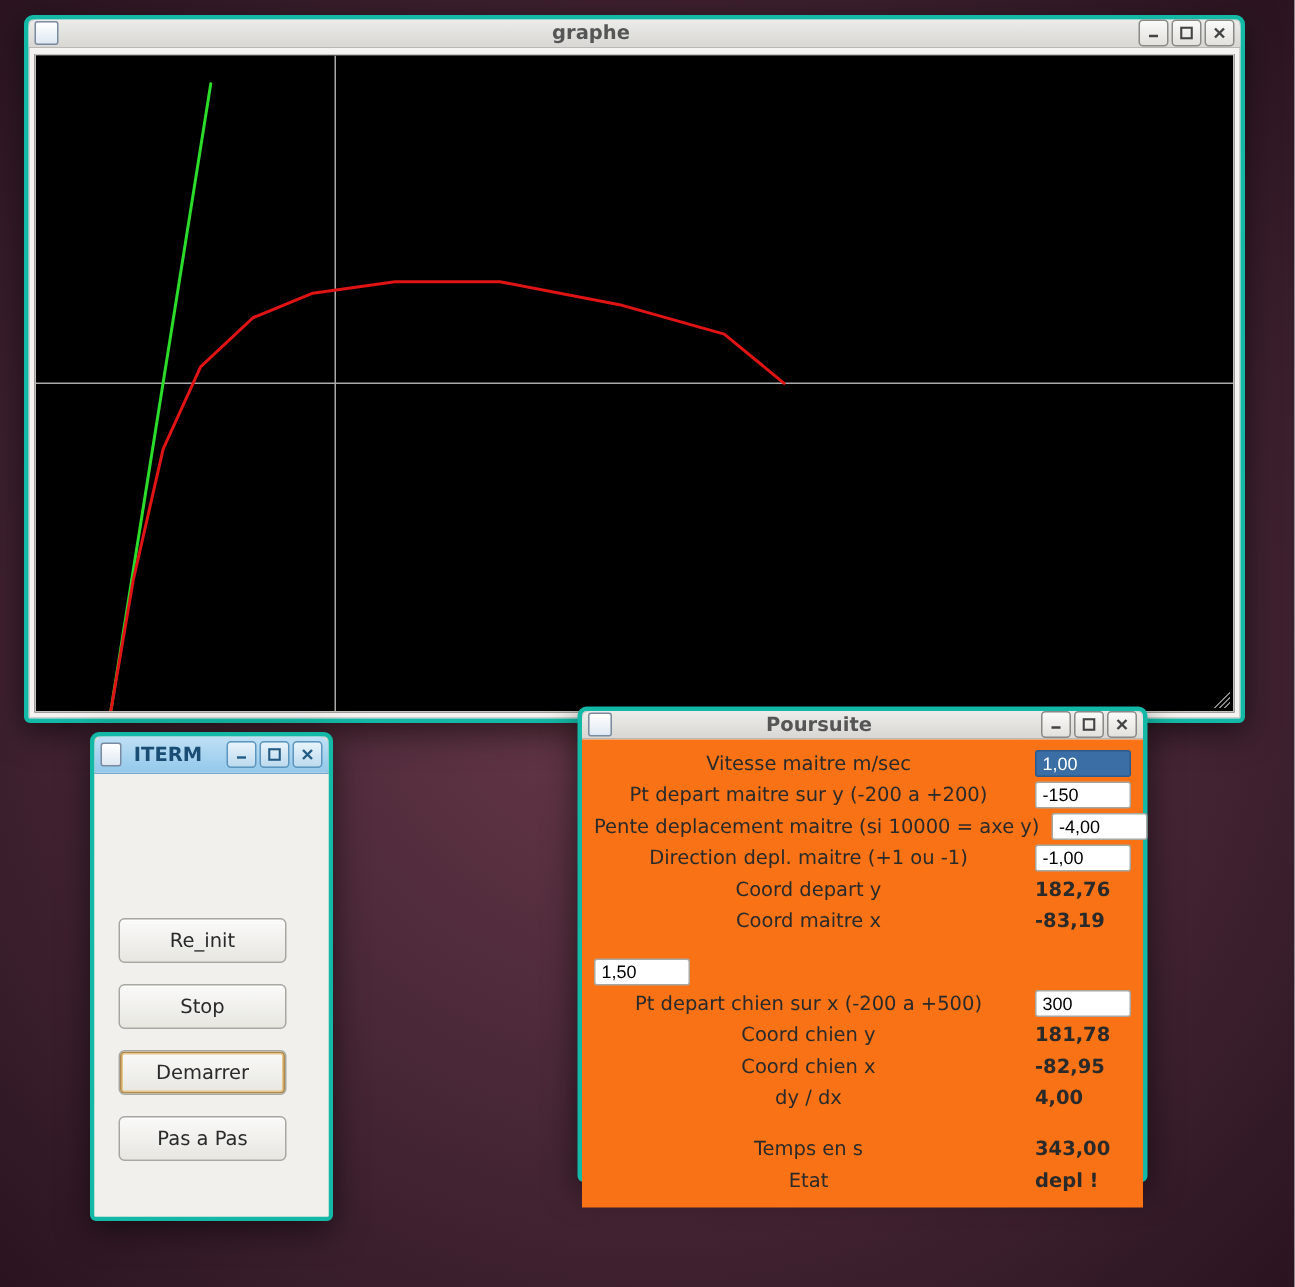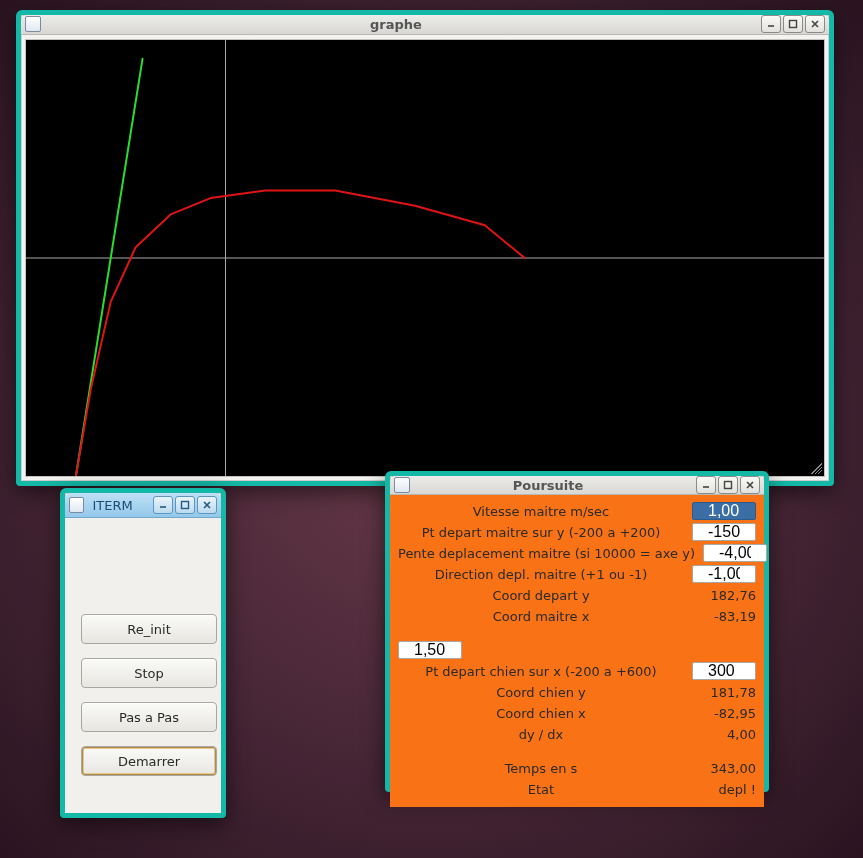--- a/index.html
+++ b/index.html
@@ -11,21 +11,21 @@
     font-size: 13px;
     color: #2a2a2a;
     overflow: hidden;
     position: relative;
   }
 
   
   .window {
     position: absolute;
     background: #f4f3f1;
-    border: 5px solid #14b8a6;
+    border: 3px solid #14b8a6;
     border-radius: 6px 6px 4px 4px;
     box-shadow: 0 6px 22px rgba(0,0,0,.55), 0 0 0 1px rgba(0,0,0,.15) inset;
     display: flex;
     flex-direction: column;
   }
   .titlebar {
     height: 24px;
     background: linear-gradient(#ececea, #d8d7d3);
     border-bottom: 1px solid #b9b8b4;
     border-radius: 6px 6px 0 0;
@@ -76,34 +76,34 @@
                                transparent 72%, #888 72%, #888 77%, transparent 77%,
                                transparent 84%, #888 84%, #888 89%, transparent 89%);
   }
 
   
   #win-iterm { left: 60px; top: 488px; width: 156px; height: 320px; }
   #win-iterm .titlebar {
     background: linear-gradient(#bfe0f5, #93c8ea);
     border-bottom-color:#6fa9cf;
   }
-  #win-iterm .titlebar .title { color:#1a4d73; font-weight:400; }
+  #win-iterm .titlebar .title { color:#1a4d73; font-weight:700; }
   #win-iterm .tbtn {
     border-color:#5c95bd;
     background: linear-gradient(#e9f4fb,#bcdaee);
     color:#235b84;
   }
   #win-iterm .client {
     flex:1; padding: 96px 16px 16px 16px;
     display:flex; flex-direction:column; gap:14px;
     background:#f1f0ec;
   }
   .gtk-btn {
     height: 28px;
-    padding: 0 24px;
+    padding: 0 12px;
     border: 1px solid #a8a7a1;
     border-radius: 4px;
     background: linear-gradient(#fafaf8, #e7e6e1);
     box-shadow: 0 1px 0 #fff inset;
     font-size: 13px;
     color:#2a2a2a;
     text-align:right;
     cursor:pointer;
     display:flex;align-items:center;justify-content:center;
     min-width: 86px; align-self: flex-start;
@@ -113,25 +113,25 @@
   }
 
   
   #win-poursuite { left: 385px; top: 471px; width: 374px; height: 311px; }
   #win-poursuite .client {
     flex:1; background:#f97316; padding: 6px 8px 8px 8px;
     display:flex; flex-direction:column; gap:1px;
   }
   .row { display:flex; align-items:center; height:20px; gap:8px; }
   .row .label { flex:1; text-align:center; font-size:13px; color:#2a2a2a; white-space:nowrap; }
-  .row .val   { width:64px; text-align:right; font-size:13px; color:#2a2a2a; }
+  .row .val   { width:64px; text-align:left; font-size:13px; color:#2a2a2a;font-weight:bold; }
   .row input.field {
     width:64px; height:18px;
     border:1px solid #a8a7a1; border-radius:2px;
-    background:#fff; font-size:16px; padding:0 15px;
+    background:#fff; font-size:12px; padding:0 4px;
     box-sizing:border-box;
   }
   .row input.field.sel {
     background:#3b6ea5; color:#fff; border-color:#2b5a8e;
   }
   .spacer { height:12px; }
 </style>
 </head>
 <body>
 
@@ -190,22 +190,22 @@
         <svg width="10" height="10">
             <line x1="2" y1="2" x2="8" y2="8" stroke="#235b84" stroke-width="1.6"></line>
             <line x1="8" y1="2" x2="2" y2="8" stroke="#235b84" stroke-width="1.6"></line>
           </svg>
       </div>
     </div>
   </div>
   <div class="client">
     <div class="gtk-btn">Re_init</div>
     <div class="gtk-btn">Stop</div>
+    <div class="gtk-btn focus">Demarrer</div>
     <div class="gtk-btn">Pas a Pas</div>
-    <div class="gtk-btn focus">Demarrer</div>
   </div>
 </div>
 
 <div class="window" id="win-poursuite">
   <div class="titlebar">
     <div class="app-icon"></div>
     <div class="title">Poursuite</div>
     <div class="win-btns">
       <div class="tbtn">
         <svg width="10" height="10">
@@ -251,21 +251,21 @@
       <div class="label">Coord maitre x</div>
       <div class="val">-83,19</div>
     </div>
 
     <div class="spacer"></div>
 
     <div class="row">
       <input class="field" value="1,50" style="">
     </div>
     <div class="row">
-      <div class="label">Pt depart chien sur x (-200 a +600)</div>
+      <div class="label">Pt depart chien sur x (-200 a +500)</div>
       <input class="field" value="300" style="">
     </div>
     <div class="row">
       <div class="label">Coord chien y</div>
       <div class="val">181,78</div>
     </div>
     <div class="row">
       <div class="label">Coord chien x</div>
       <div class="val">-82,95</div>
     </div>

